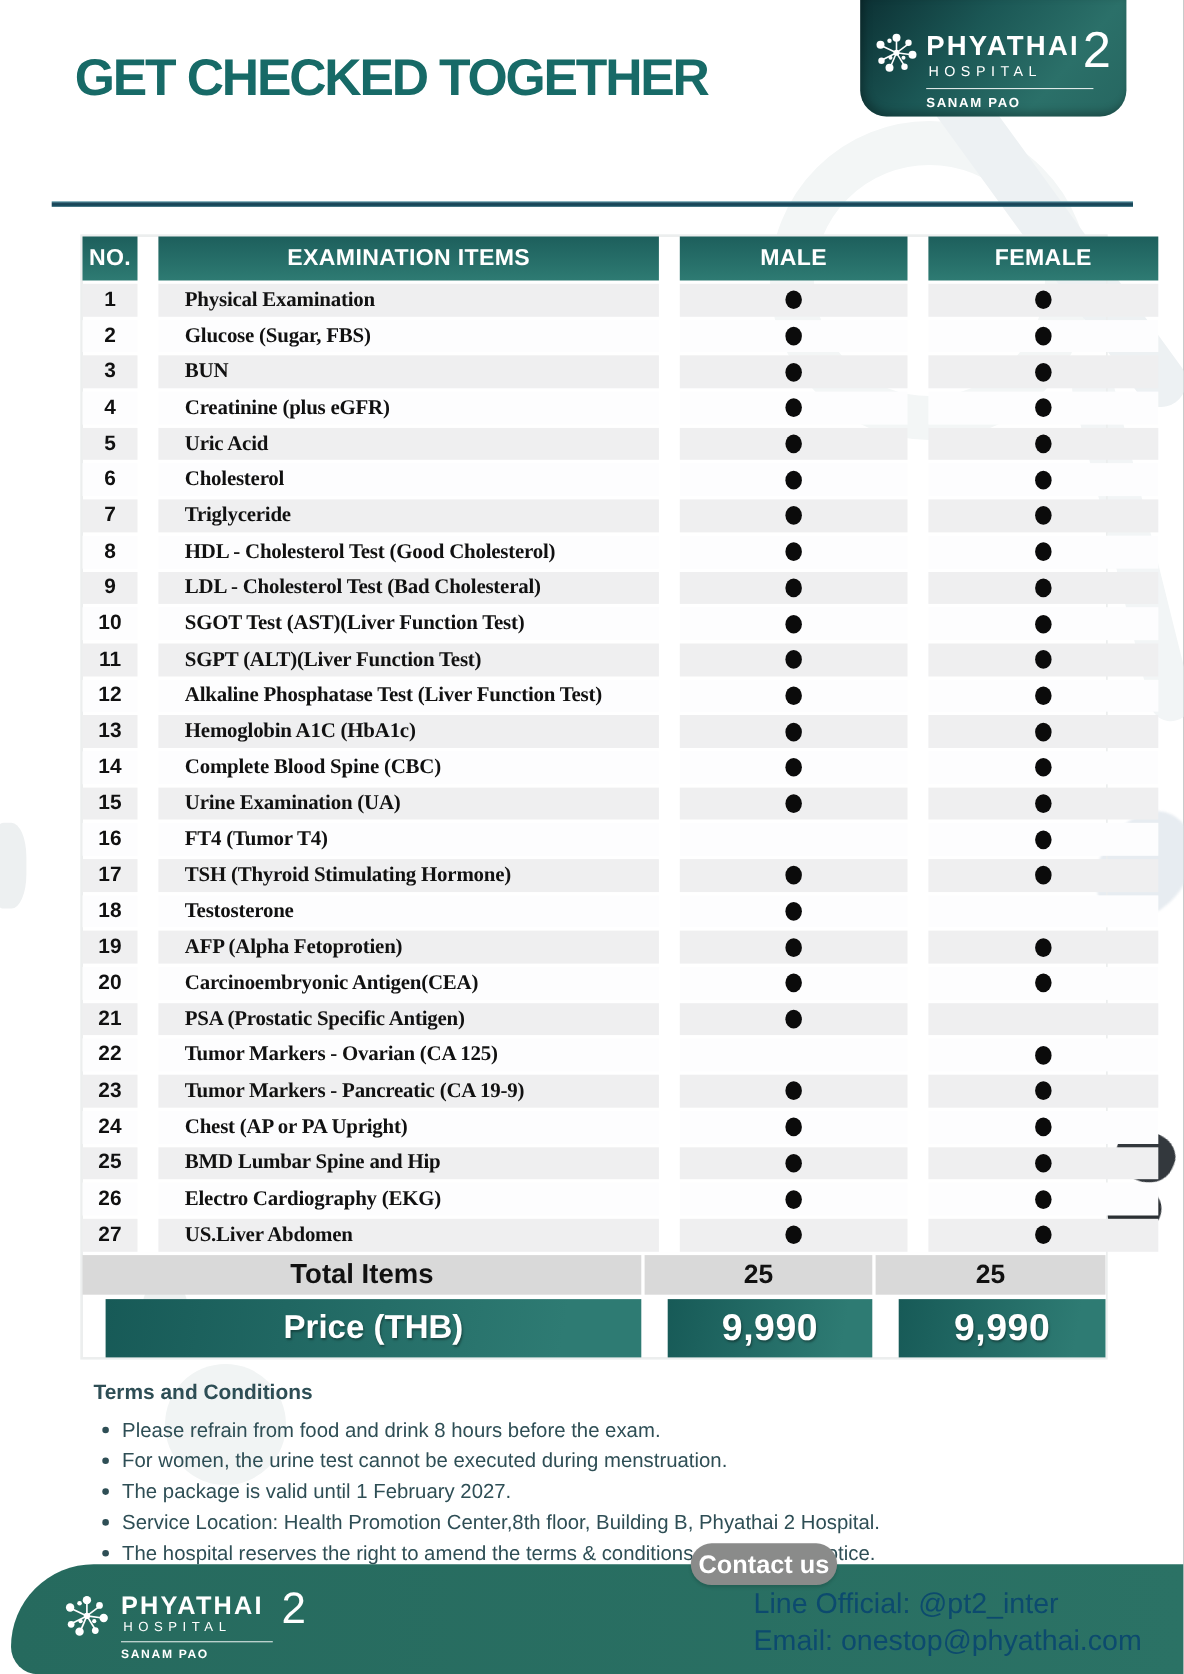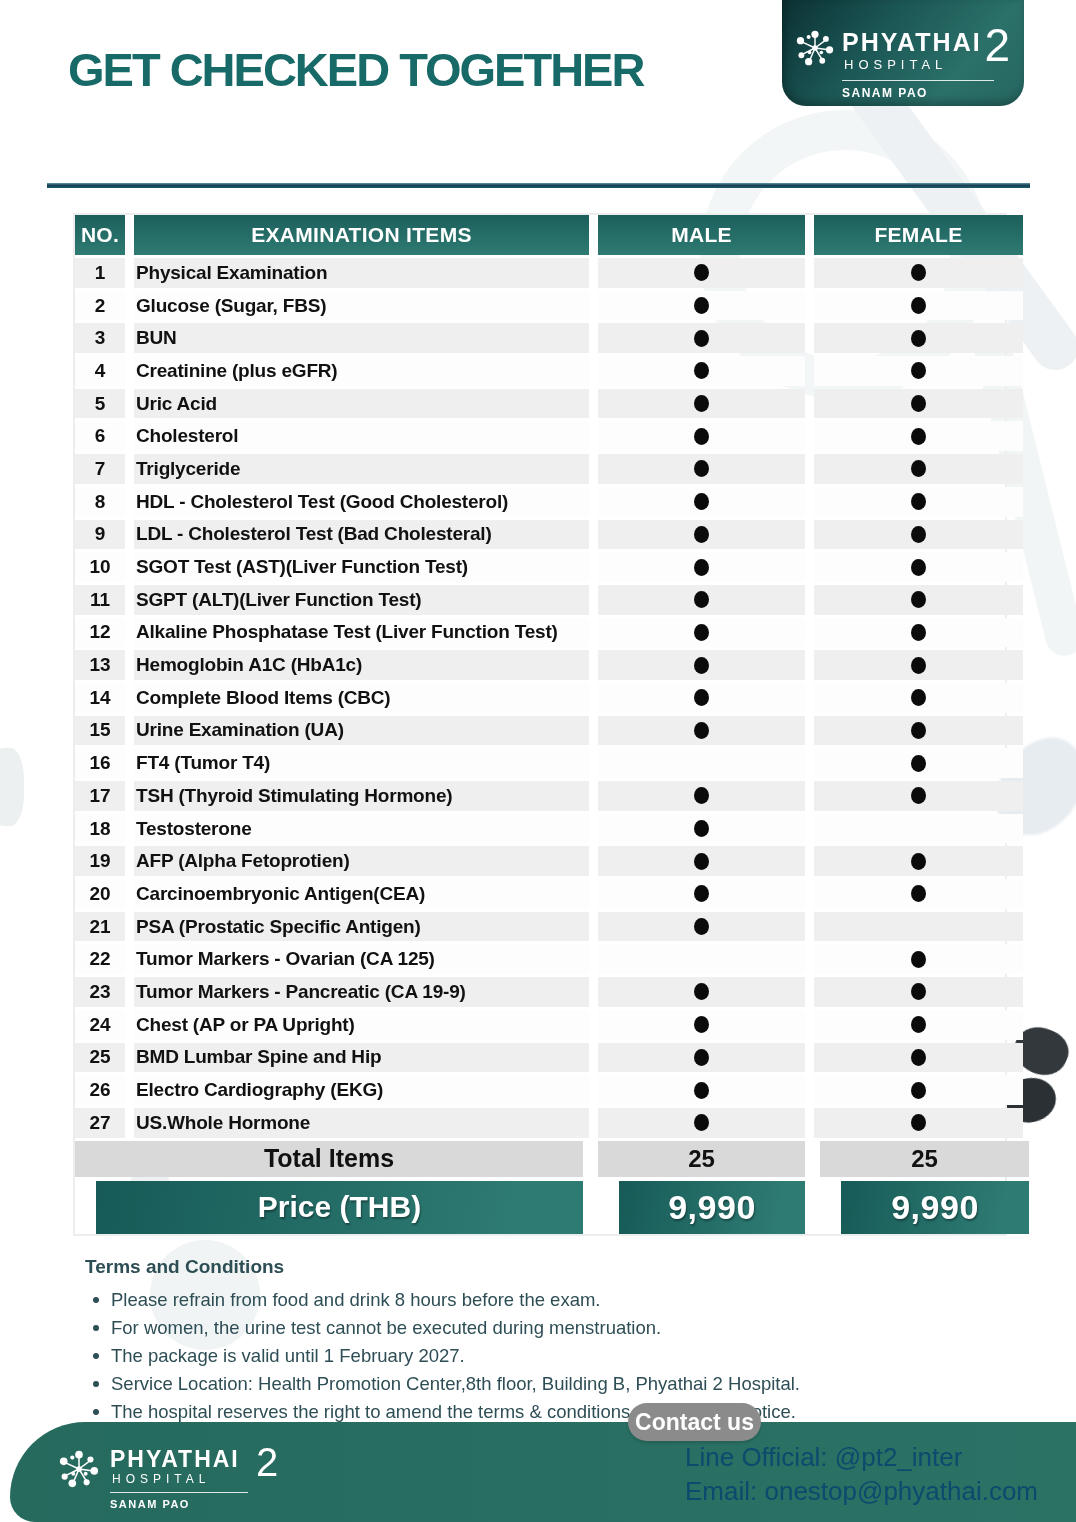--- a/index.html
+++ b/index.html
@@ -64,37 +64,37 @@
   .badge .l-icon { left:13px; top:28px; width:40px; height:40px; }
   .badge .l-name { left:60px; top:28px; font-size:25px; }
   .badge .l-two  { right:14px; top:18px; font-size:46px; }
   .badge .l-type { left:62px; top:57px; font-size:13px; }
   .badge .l-line { left:60px; top:80px; width:152px; }
   .badge .l-branch { left:60px; top:86px; font-size:12px; }
 
   
   .table { position:absolute; left:75px; top:215px; width:930px; z-index:2;
     box-shadow:0 0 0 2px #eceeee; }
-  .thead, .trow { display:grid; grid-template-columns:50px 455px 207px 209px; column-gap:9px; }
+  .thead, .trow { display:grid; grid-template-columns:50px 455px 207px 209px; column-gap:19px; }
   .thead { height:40px; }
   .thead .hcell {
     background:linear-gradient(180deg,#1d5f5c 0%, #2e7b73 100%);
     color:#fff; font-weight:bold; font-size:21px; letter-spacing:.3px;
     display:flex; align-items:center; justify-content:center;
   }
   .trow { height:29.7px; margin-top:3px; }
   .trow .cell { display:flex; align-items:center; }
   .trow.odd  .cell { background:#efeff0; }
   .trow.even .cell { background:#fdfdfe; }
   .c-no   { justify-content:center; font-weight:bold; font-size:19px; color:#111; }
-  .c-item { padding-left:2px; font-weight:bold; font-size:19px; letter-spacing:-.2px; color:#111; white-space:nowrap; }
+  .c-item { padding-left:24px; font-weight:bold; font-size:19px; letter-spacing:-.2px; color:#111; white-space:nowrap;font-family:Liberation Serif, serif; }
   .c-dot  { justify-content:center; }
   .dot { width:15px; height:17px; border-radius:50%; background:#0b0b0b; display:inline-block; }
 
-  .trowtotal, .trowprice { display:grid; grid-template-columns:508px 207px 209px; column-gap:15px; }
+  .trowtotal, .trowprice { display:grid; grid-template-columns:508px 207px 209px; column-gap:3px; }
   .trowtotal { height:36px; margin-top:3px; }
   .trowtotal .cell { background:#d9d9d9; display:flex; align-items:center; justify-content:center;
     color:#111; font-weight:bold; }
   .trowtotal .t-label { font-size:25px; }
   .trowtotal .t-val { font-size:24px; }
   .trowprice { height:53px; margin-top:4px; }
   .trowprice .cell {
     background:linear-gradient(100deg,#175a57 0%, #2e7b73 85%);
     display:flex; align-items:center; justify-content:center; color:#fff; font-weight:bold;
     text-shadow:1px 2px 2px rgba(0,0,0,.35);
@@ -320,21 +320,21 @@
           <div class="cell c-item">Hemoglobin A1C (HbA1c)</div>
           <div class="cell c-dot">
             <span class="dot"></span>
           </div>
           <div class="cell c-dot">
             <span class="dot"></span>
           </div>
         </div>
         <div class="trow even">
           <div class="cell c-no">14</div>
-          <div class="cell c-item">Complete Blood Items (CBC)</div>
+          <div class="cell c-item">Complete Blood Spine (CBC)</div>
           <div class="cell c-dot">
             <span class="dot"></span>
           </div>
           <div class="cell c-dot">
             <span class="dot"></span>
           </div>
         </div>
         <div class="trow odd">
           <div class="cell c-no">15</div>
           <div class="cell c-item">Urine Examination (UA)</div>
@@ -442,21 +442,21 @@
           <div class="cell c-item">Electro Cardiography (EKG)</div>
           <div class="cell c-dot">
             <span class="dot"></span>
           </div>
           <div class="cell c-dot">
             <span class="dot"></span>
           </div>
         </div>
         <div class="trow odd">
           <div class="cell c-no">27</div>
-          <div class="cell c-item">US.Whole Hormone</div>
+          <div class="cell c-item">US.Liver Abdomen</div>
           <div class="cell c-dot">
             <span class="dot"></span>
           </div>
           <div class="cell c-dot">
             <span class="dot"></span>
           </div>
         </div>
       </div>
 
     <div class="trowtotal">

